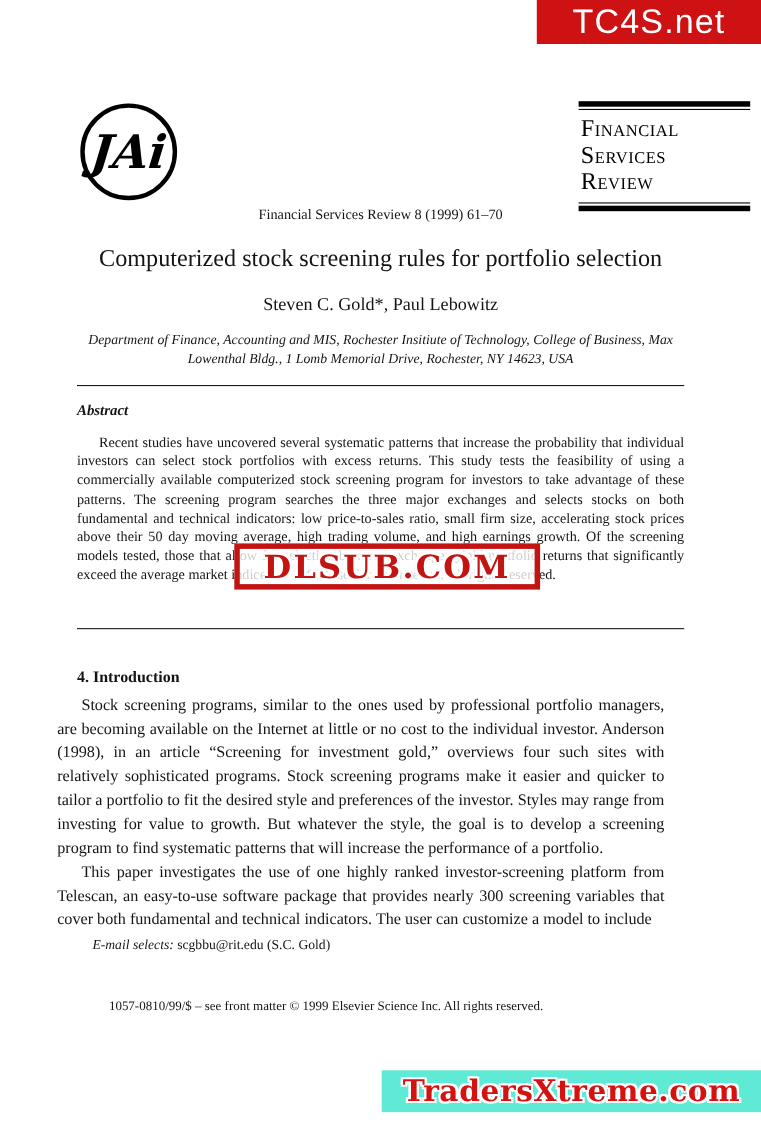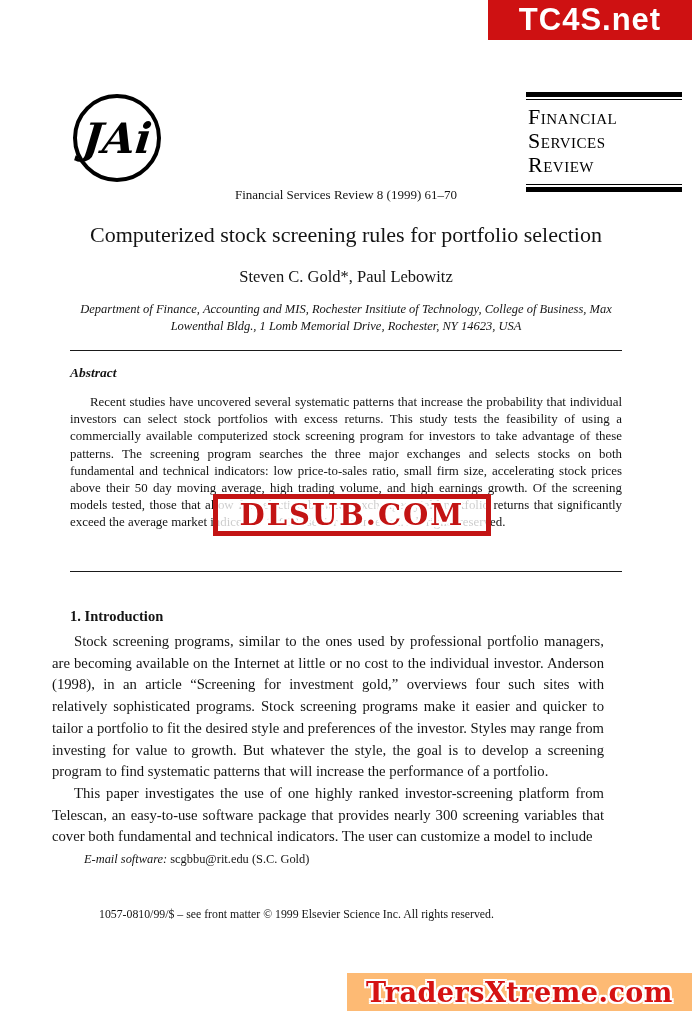--- a/index.html
+++ b/index.html
@@ -14,40 +14,40 @@
     overflow: hidden;
   }
 
   
   .wm-top {
     position: absolute; top: 0; right: 0;
     width: 204px; height: 40px;
     background: #ce1112;
     color: #ffffff;
     font-family: "Liberation Sans", sans-serif;
-    font-weight: 700; font-size: 31px; letter-spacing: 1px;
+    font-weight: 400; font-size: 31px; letter-spacing: 1px;
     display: flex; align-items: center; justify-content: center;
   }
   .wm-mid {
     position: absolute; top: 494px; left: 213px;
     width: 268px; height: 32px;
     border: 5px solid #c31414;
     background: rgba(255,255,255,0.78);
     display: flex; align-items: center; justify-content: center;
   }
   .wm-mid-text {
     font-family: "DejaVu Serif", serif;
     font-weight: bold; font-size: 29px; color: #c31414; letter-spacing: 2px;
     text-shadow: -2px -2px 0 #fff, 2px -2px 0 #fff, -2px 2px 0 #fff, 2px 2px 0 #fff,
                  -2px 0 0 #fff, 2px 0 0 #fff, 0 -2px 0 #fff, 0 2px 0 #fff;
   }
   .wm-bottom {
     position: absolute; top: 973px; right: 0;
     width: 345px; height: 38px;
-    background: #fdba74;
+    background: #5eead4;
     display: flex; align-items: center; justify-content: center;
   }
   .wm-bottom-text {
     font-family: "DejaVu Serif", serif;
     font-weight: bold; font-size: 27px; color: #d51212; letter-spacing: 0.5px;
     text-shadow: -2px -2px 0 #fff, 2px -2px 0 #fff, -2px 2px 0 #fff, 2px 2px 0 #fff,
                  -2px 0 0 #fff, 2px 0 0 #fff, 0 -2px 0 #fff, 0 2px 0 #fff;
     white-space: nowrap;
   }
 
@@ -165,29 +165,29 @@
 
   <div class="abstract-heading">Abstract</div>
   <p class="abstract-body">Recent studies have uncovered several systematic patterns that increase the probability that individual investors can select stock portfolios with excess returns. This study tests the feasibility of using a commercially available computerized stock screening program for investors to take advantage of these patterns. The screening program searches the three major exchanges and selects stocks on both fundamental and technical indicators: low price-to-sales ratio, small firm size, accelerating stock prices above their 50 day moving average, high trading volume, and high earnings growth. Of the screening models tested, those that allow for selection between exchanges yield portfolio returns that significantly exceed the average market indices. © 1999 Elsevier Science Inc. All rights reserved.</p>
 
   <div class="wm-mid">
     <span class="wm-mid-text">DLSUB.COM</span>
   </div>
 
   <div class="rule rule2"></div>
 
-  <div class="intro-heading">1. Introduction</div>
+  <div class="intro-heading">4. Introduction</div>
 
   <div class="intro-body">
     <p>Stock screening programs, similar to the ones used by professional portfolio managers, are becoming available on the Internet at little or no cost to the individual investor. Anderson (1998), in an article “Screening for investment gold,” overviews four such sites with relatively sophisticated programs. Stock screening programs make it easier and quicker to tailor a portfolio to fit the desired style and preferences of the investor. Styles may range from investing for value to growth. But whatever the style, the goal is to develop a screening program to find systematic patterns that will increase the performance of a portfolio.</p>
     <p>This paper investigates the use of one highly ranked investor-screening platform from Telescan, an easy-to-use software package that provides nearly 300 screening variables that cover both fundamental and technical indicators. The user can customize a model to include</p>
   </div>
 
   <div class="footnote">
-    <div><span class="em">E-mail software:</span><span> scgbbu@rit.edu (S.C. Gold)</span></div>
+    <div><span class="em">E-mail selects:</span><span> scgbbu@rit.edu (S.C. Gold)</span></div>
   </div>
 
   <div class="footer">
     <div>1057-0810/99/$ – see front matter © 1999 Elsevier Science Inc. All rights reserved.</div>
   </div>
 
   <div class="wm-bottom">
     <span class="wm-bottom-text">TradersXtreme.com</span>
   </div>
 

